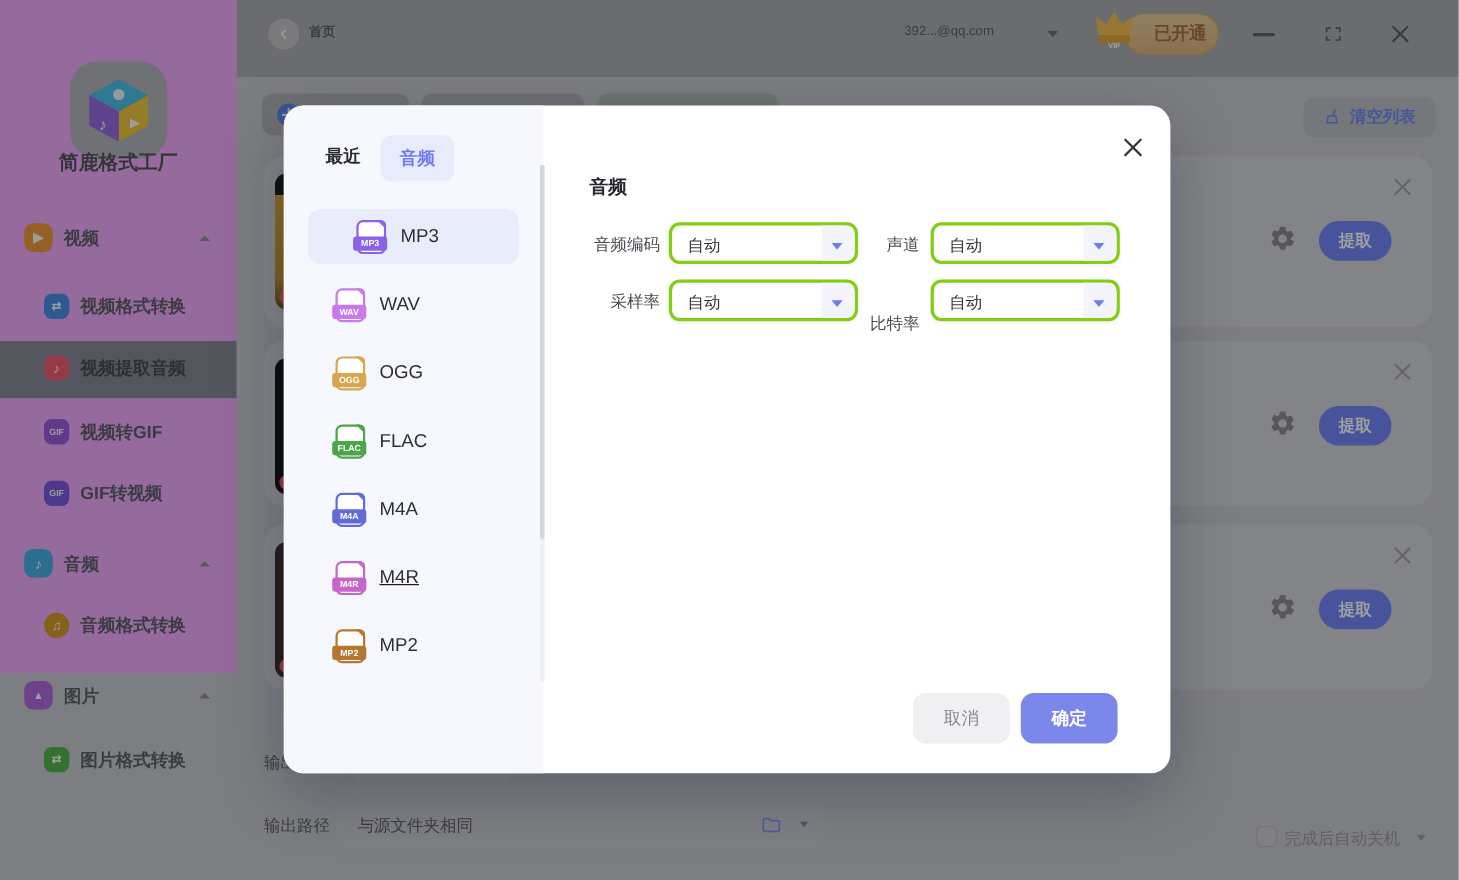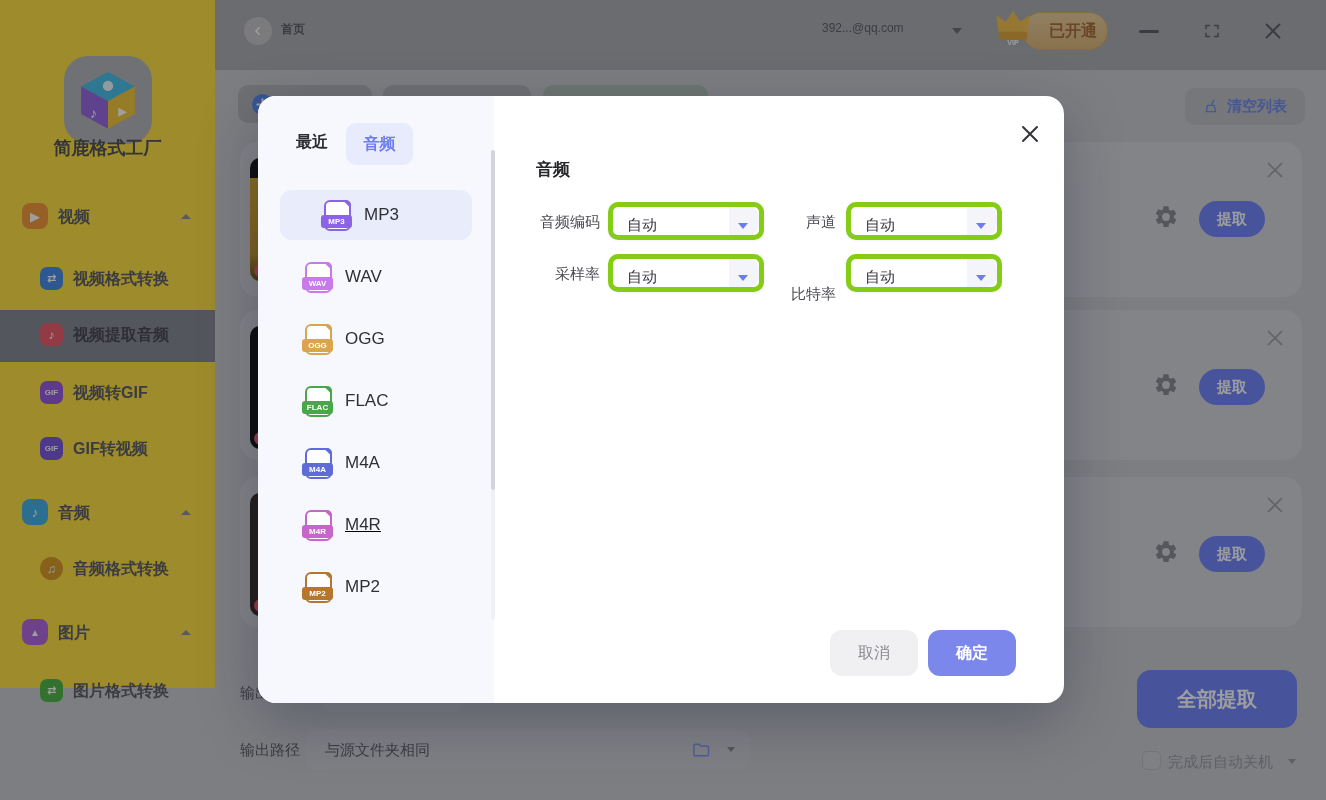--- a/index.html
+++ b/index.html
@@ -5,21 +5,21 @@
   * { margin:0; padding:0; box-sizing:border-box; }
   html,body { width:1326px; height:800px; }
   body { font-family:"Liberation Sans","DejaVu Sans",sans-serif; overflow:hidden; background:#c9cbd0; }
   .abs { position:absolute; }
   .stage { position:relative; width:1326px; height:800px; overflow:hidden; }
 
   
   .bg { position:absolute; inset:0; filter:brightness(0.62); background:#c9cbd0; }
   .titlebar { position:absolute; left:215px; top:0; width:1111px; height:70px; background:#adafb4; }
   .content-bg { position:absolute; left:215px; top:70px; width:1111px; height:730px; background:#c9cbd0; }
-  .sidebar { position:absolute; left:0; top:0; width:215px; height:688px; background:#fde047; }
+  .sidebar { position:absolute; left:0; top:0; width:215px; height:612px; background:#f0abfc; }
 
   .back-circle { position:absolute; left:244px; top:17px; width:28px; height:28px; border-radius:50%; background:#c6c7cc; display:flex; align-items:center; justify-content:center; }
   .tb-text { position:absolute; font-size:12px; font-weight:600; color:#5e616a; }
   .caret-down { width:0; height:0; border-left:5px solid transparent; border-right:5px solid transparent; border-top:6px solid #6e7076; }
   .vip-pill { position:absolute; left:1022px; top:12px; width:86px; height:38px; border-radius:19px; background:linear-gradient(180deg,#e8cf9e,#ddb67c); border:1px solid #d8ae6e; }
   .vip-pill span { position:absolute; left:50%; top:50%; transform:translate(-50%,-50%); font-size:16px; font-weight:700; color:#a97140; white-space:nowrap; }
   .win-glyph { stroke:#5e616a; stroke-width:2; fill:none; stroke-linecap:round; }
 
   
   .logo-pad { position:absolute; left:64px; top:56px; width:88px; height:88px; border-radius:24px; background:#b4b6bd; }
@@ -74,21 +74,21 @@
   .search-box { position:absolute; left:22px; top:541px; width:190px; height:40px; background:#fff; border:1px solid #ecedf3; border-radius:13px; box-shadow:0 2px 6px rgba(150,155,190,0.12); }
   .mag { position:absolute; left:14px; top:11px; width:11px; height:11px; border:1.6px solid #a6abb8; border-radius:50%; }
   .mag::after { content:""; position:absolute; left:9px; top:10px; width:5px; height:1.6px; background:#a6abb8; transform:rotate(45deg); }
   .search-input { position:absolute; left:34px; top:8px; width:140px; height:24px; border:none; outline:none; background:transparent; font-size:15px; color:#3a3b42; font-family:inherit; }
   .search-input::placeholder { color:#adb2bf; }
 
   .m-close { position:absolute; left:760px; top:26px; width:24px; height:24px; }
   .m-close svg { stroke:#33343a; stroke-width:2; stroke-linecap:round; }
   .m-title { position:absolute; left:278px; top:62px; font-size:17px; font-weight:700; color:#26272c; }
   .f-label { position:absolute; width:72px; text-align:right; font-size:15px; color:#4a4b52; }
-  .dd { position:absolute; width:156px; height:38px; background:#fff; border:5px solid #84cc16; border-radius:10px; box-shadow:0 1px 3px rgba(120,130,180,0.08); }
+  .dd { position:absolute; width:172px; height:38px; background:#fff; border:3px solid #84cc16; border-radius:10px; box-shadow:0 1px 3px rgba(120,130,180,0.08); }
   .dd-val { position:absolute; left:14px; top:9px; font-size:15px; color:#33343a; }
   .dd-zone { position:absolute; right:0; top:0; width:30px; height:100%; background:#f4f5fb; border-radius:0 10px 10px 0; }
   .dd-caret { position:absolute; right:11px; top:16px; width:0; height:0; border-left:5px solid transparent; border-right:5px solid transparent; border-top:6px solid #6e7bf2; }
   .btn { position:absolute; width:88px; height:46px; border-radius:12px; font-size:16px; display:flex; align-items:center; justify-content:center; }
   .btn-cancel { left:572px; top:534px; background:#f0f0f3; color:#8a8b92; }
   .btn-ok { left:670px; top:534px; background:#7b87ea; color:#fff; font-weight:700; }
 </style>
 </head>
 <body>
 
@@ -281,21 +281,20 @@
 
     <span class="f-label-bg" style="left:240px; top:741px;">输出路径</span>
     <div class="f-input" style="left:305px; top:730px; width:445px; height:40px;">
       <span class="abs" style="left:20px; top:11px; font-size:15px; color:#61626b;">与源文件夹相同</span>
       <svg class="abs" style="left:386px; top:10px;" width="20" height="20" viewBox="0 0 24 24" stroke="#8492f8">
           <use href="#i-folder"></use>
         </svg>
       <span class="caret-down abs" style="left:422px; top:17px; border-top-color:#8a8b95; border-left-width:4px; border-right-width:4px; border-top-width:5px;"></span>
     </div>
 
-    <div class="extract-all">全部提取</div>
     <span class="checkbox"></span>
     <span class="abs" style="left:1168px; top:753px; font-size:15px; color:#999aa5;">完成后自动关机</span>
     <span class="caret-down abs" style="left:1288px; top:759px; border-top-color:#999aa5; border-left-width:4px; border-right-width:4px; border-top-width:5px;"></span>
   </div>
 
   <div class="modal">
     <div class="m-left">
       <span class="tab plain">最近</span>
       <span class="tab active">音频</span>
 

